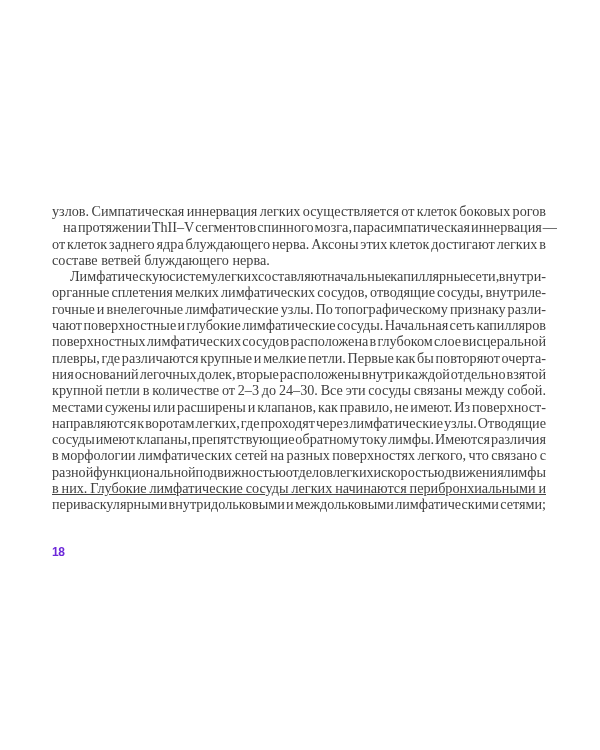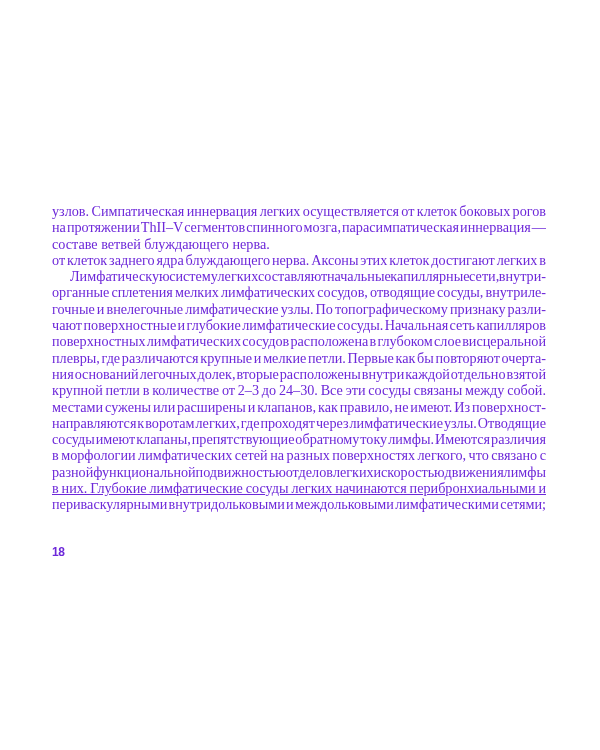--- a/index.html
+++ b/index.html
@@ -20,21 +20,21 @@
       background: #ffffff;
     }
     .text-block {
       position: absolute;
       left: 52px;
       top: 203px;
       width: 494px;
       font-family: "Liberation Serif", "DejaVu Serif", serif;
       font-size: 14.2px;
       line-height: 16.3px;
-      color: #6d28d9;
+      color: #404040;
     }
     .line {
       display: block;
       white-space: nowrap;
       text-align: justify;
       text-align-last: justify;
       height: 16.3px;
       overflow: visible;
     }
     .line.last {
@@ -54,23 +54,23 @@
       letter-spacing: -0.5px;
     }
   </style>
 </head>
 <body>
 
 <div class="page">
   <div class="text-block">
     <div>
       <span class="line" style="white-space: nowrap;"><span style="white-space: nowrap; word-spacing: -1.24414px;">узлов. Симпатическая иннервация легких осуществляется от клеток боковых рогов</span></span>
-      <span class="line" style="white-space: nowrap;"><span style="white-space: nowrap; word-spacing: -2.50586px;">на протяжении ThII–V сегментов спинного мозга, парасимпатическая иннервация —</span></span>
+      <span class="line" style="white-space: nowrap;"><span style="white-space: nowrap; word-spacing: -2.50586px; margin-left: 11px;">на протяжении ThII–V сегментов спинного мозга, парасимпатическая иннервация —</span></span>
+      <span class="line" style="white-space: nowrap;"><span style="white-space: nowrap; word-spacing: -1.68182px;">от клеток заднего ядра блуждающего нерва. Аксоны этих клеток достигают легких в</span></span>
       <span class="line last">составе ветвей блуждающего нерва.</span>
-      <span class="line" style="white-space: nowrap;"><span style="white-space: nowrap; word-spacing: -1.68182px;">от клеток заднего ядра блуждающего нерва. Аксоны этих клеток достигают легких в</span></span>
     </div>
     <div>
       <span class="line indent" style="white-space: nowrap;"><span style="white-space: nowrap; word-spacing: -3.95536px;">Лимфатическую систему легких составляют начальные капиллярные сети, внутри-</span></span>
       <span class="line" style="white-space: nowrap;"><span style="white-space: nowrap; word-spacing: -1.46429px;">органные сплетения мелких лимфатических сосудов, отводящие сосуды, внутриле-</span></span>
       <span class="line" style="white-space: nowrap;"><span style="white-space: nowrap; word-spacing: -1.49414px;">гочные и внелегочные лимфатические узлы. По топографическому признаку разли-</span></span>
       <span class="line" style="white-space: nowrap;"><span style="white-space: nowrap; word-spacing: -2.15039px;">чают поверхностные и глубокие лимфатические сосуды. Начальная сеть капилляров</span></span>
       <span class="line" style="white-space: nowrap;"><span style="white-space: nowrap; word-spacing: -2.33036px;">поверхностных лимфатических сосудов расположена в глубоком слое висцеральной</span></span>
       <span class="line" style="white-space: nowrap;"><span style="white-space: nowrap; word-spacing: -1.85511px;">плевры, где различаются крупные и мелкие петли. Первые как бы повторяют очерта-</span></span>
       <span class="line" style="white-space: nowrap;"><span style="white-space: nowrap; word-spacing: -2.58507px;">ния оснований легочных долек, вторые расположены внутри каждой отдельно взятой</span></span>
       <span class="line" style="white-space: nowrap;"><span style="white-space: nowrap; word-spacing: -0.78125px;">крупной петли в количестве от 2–3 до 24–30. Все эти сосуды связаны между собой.</span></span>

